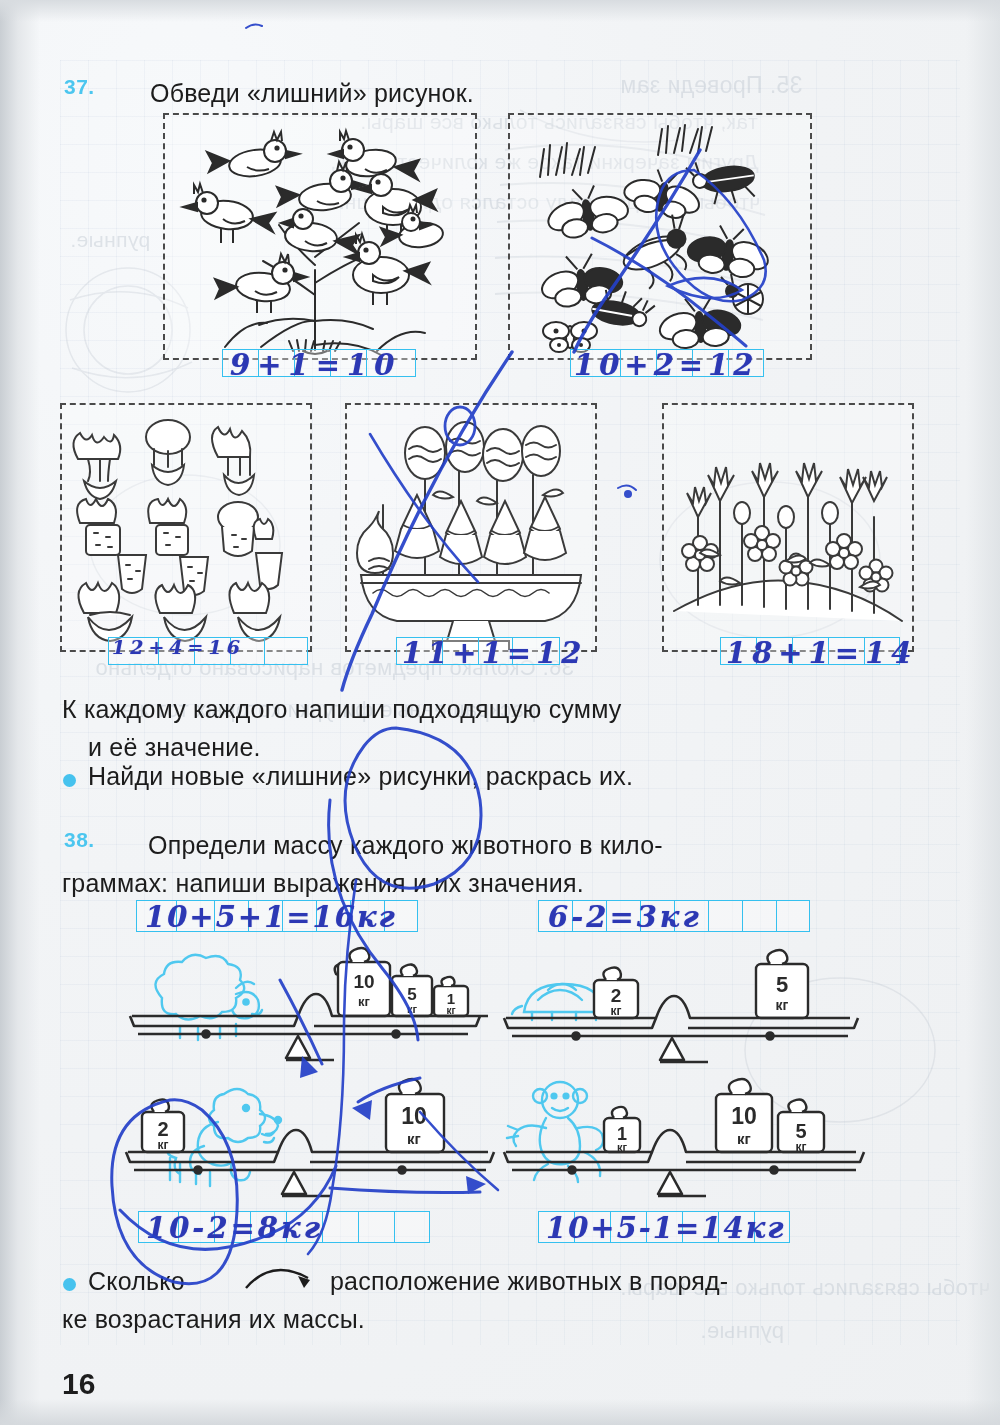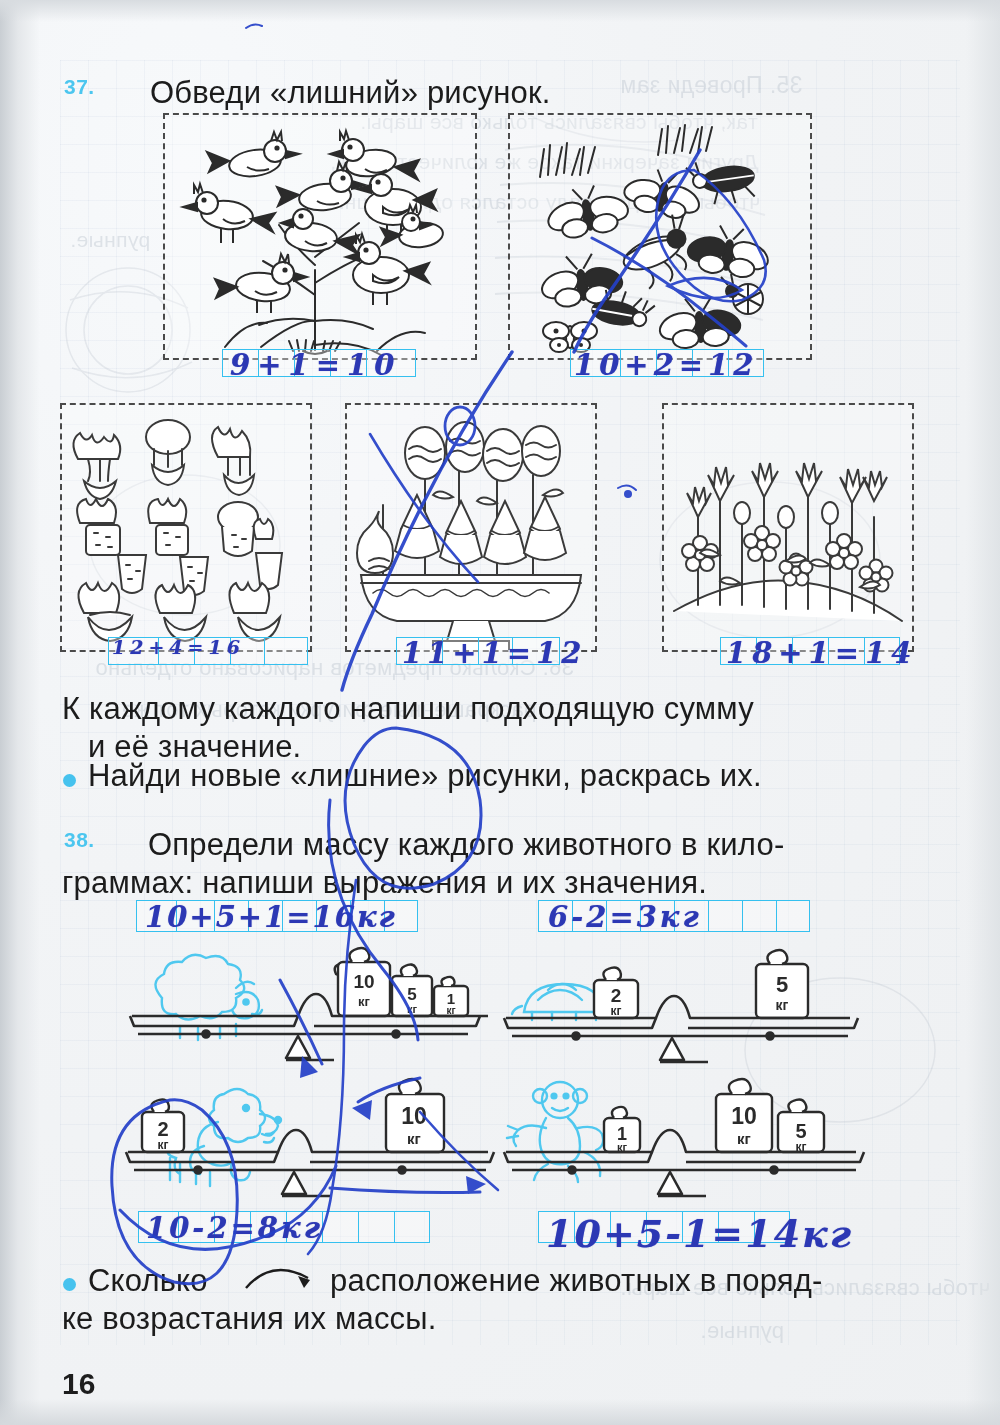--- a/index.html
+++ b/index.html
@@ -40,21 +40,21 @@
   #edgeB{position:absolute;left:0;bottom:0;width:100%;height:26px;
     background:linear-gradient(to top,#d5d9dd 0%,rgba(255,255,255,0) 100%);}
 
   
   #content{position:absolute;inset:0;}
   .exnum{
     position:absolute;font-weight:bold;font-size:21px;color:#4cc6ef;
     letter-spacing:.5px;
   }
   .prose{
-    position:absolute;font-size:31px;color:#1c1c1c;line-height:38px;
+    position:absolute;font-size:25px;color:#1c1c1c;line-height:38px;
     letter-spacing:.2px;
   }
   .bullet{
     position:absolute;width:13px;height:13px;border-radius:50%;
     background:#46c2ee;
   }
 
   
   .frame{
     position:absolute;border:2px dashed #4a4a4a;
@@ -827,21 +827,21 @@
 
     <div class="cells" style="left:538px;top:1211px;">
       <div class="cell" style="width:36px;height:32px;"></div>
       <div class="cell" style="width:36px;height:32px;"></div>
       <div class="cell" style="width:36px;height:32px;"></div>
       <div class="cell" style="width:36px;height:32px;"></div>
       <div class="cell" style="width:36px;height:32px;"></div>
       <div class="cell" style="width:36px;height:32px;"></div>
       <div class="cell" style="width:36px;height:32px;"></div>
     </div>
-    <div class="hand" style="left:546px;top:1211px;font-size:38px;letter-spacing:2px;font-style:italic;">10+5-1=14кг</div>
+    <div class="hand" style="left:546px;top:1211px;font-size:29px;letter-spacing:2px;font-style:italic;">10+5-1=14кг</div>
 
     <div class="bullet" style="left:63px;top:1278px;"></div>
     <div class="prose" style="left:88px;top:1262px;">Сколько</div>
     <svg style="position:absolute;left:240px;top:1258px;width:80px;height:34px;">
       <path d="M6 30 q26 -30 62 -10" stroke="#1c1c1c" stroke-width="2.4" fill="none"></path>
       <path d="M70 22 l-12 -4 l6 12z" fill="#1c1c1c"></path>
     </svg>
     <div class="prose" style="left:62px;top:1300px;">ке возрастания их массы.</div>
     <div class="prose" style="left:330px;top:1262px;">расположение животных в поряд-</div>
 

